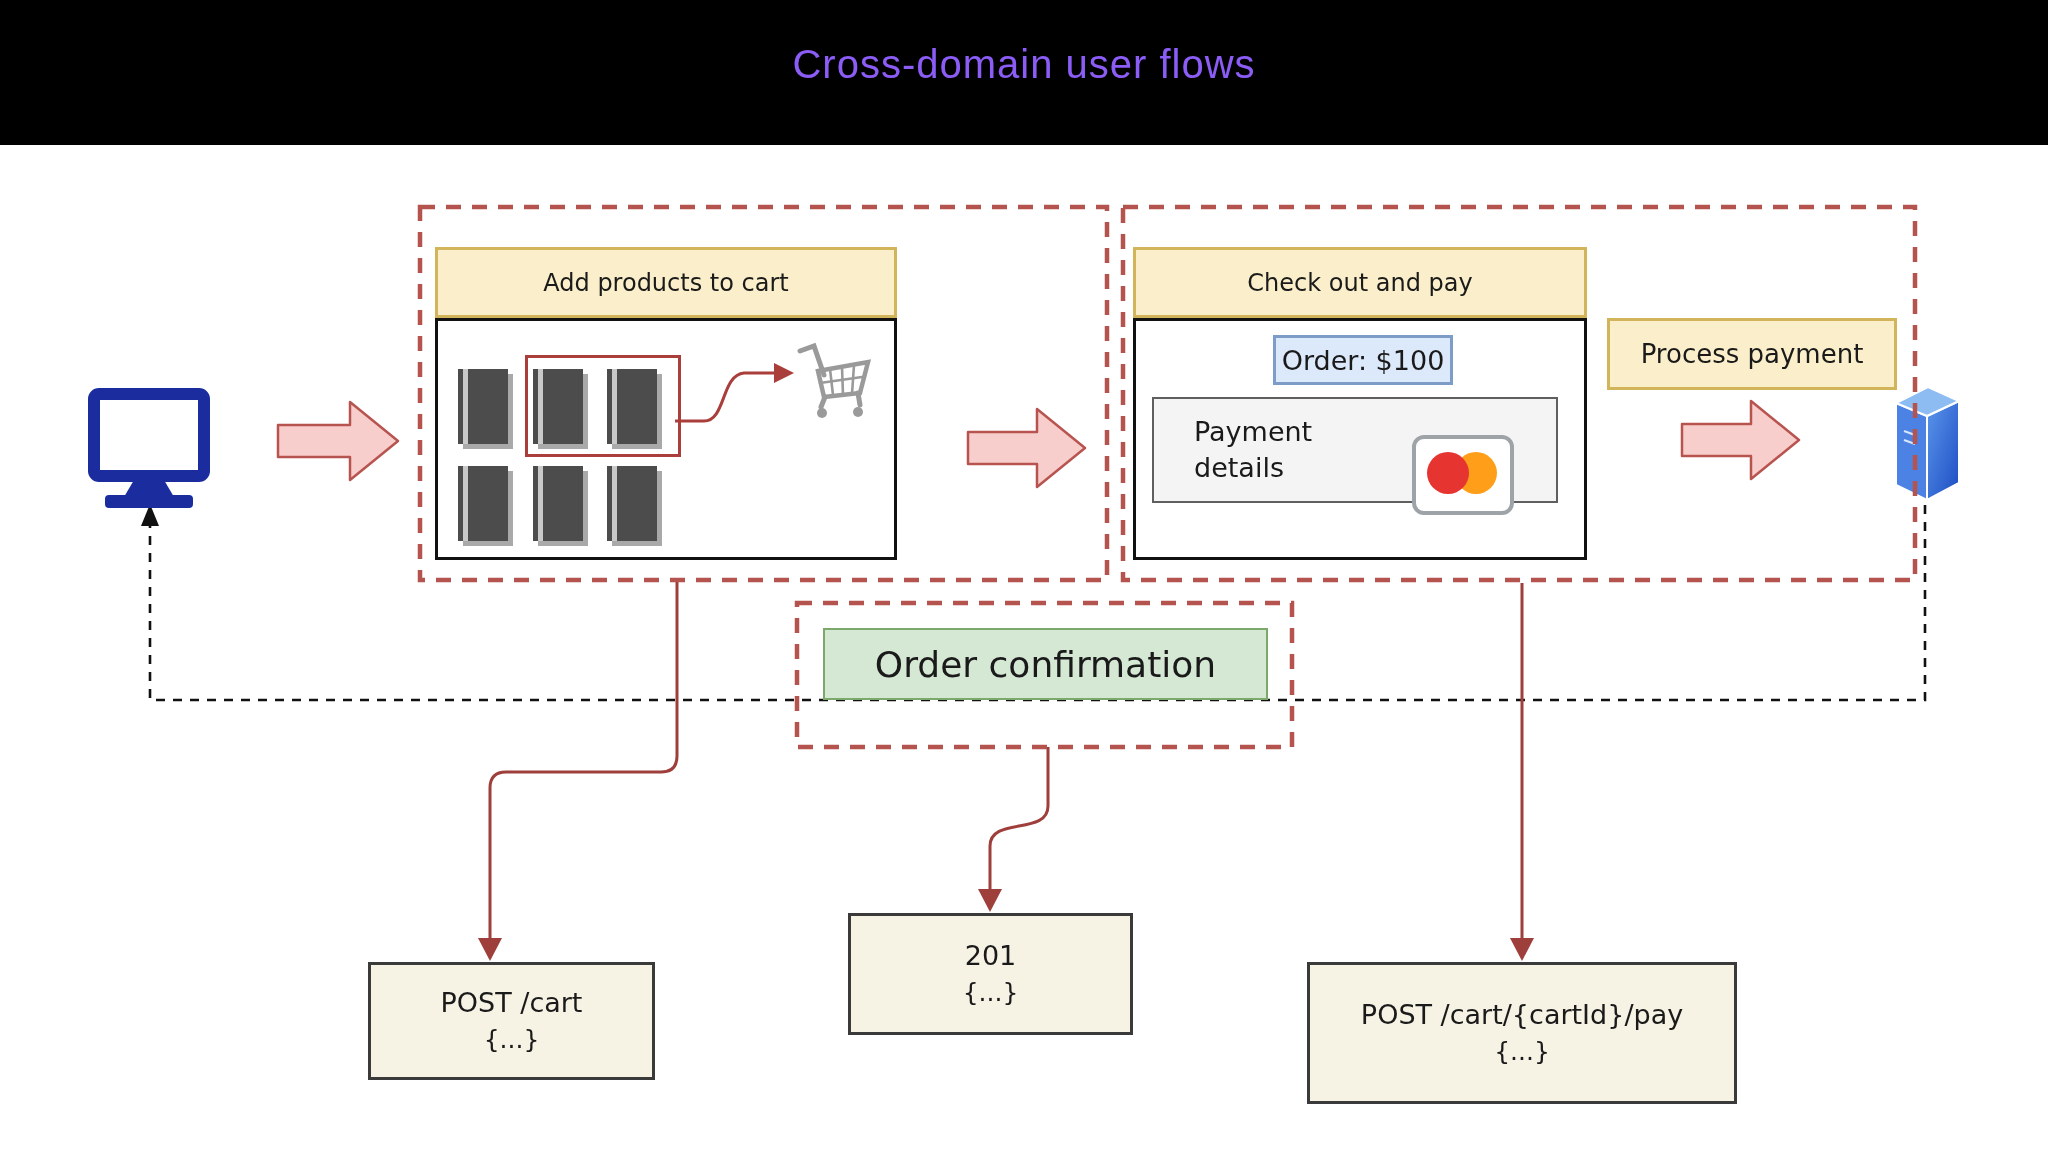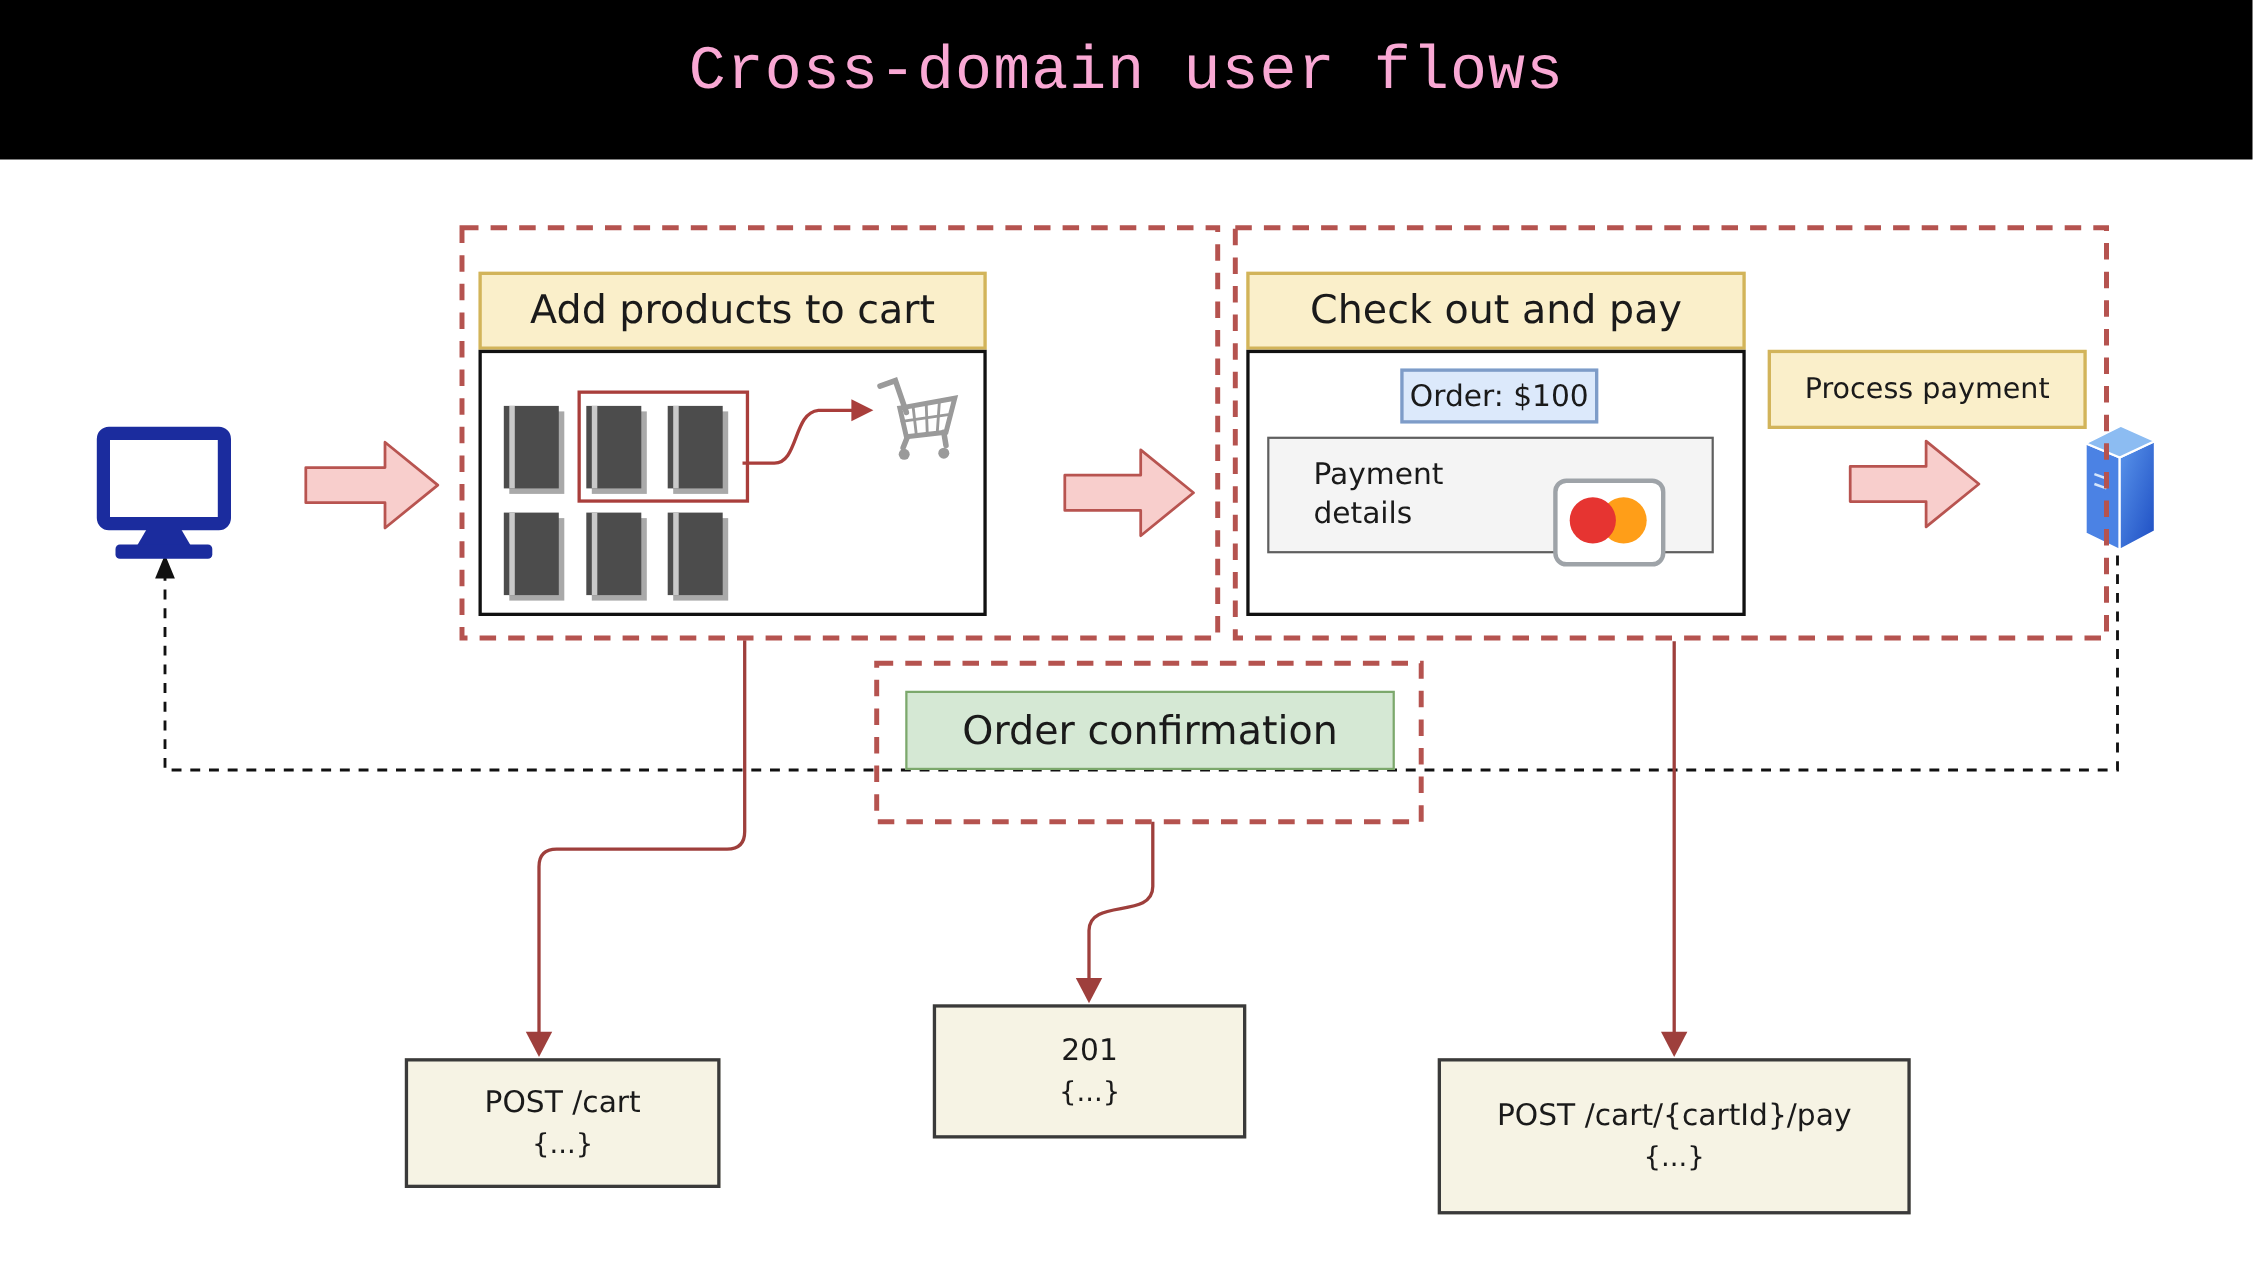--- a/index.html
+++ b/index.html
@@ -1,27 +1,27 @@
 <!DOCTYPE html>
 <html><head>
 <meta charset="utf-8">
 <style>
   html,body{margin:0;padding:0;background:#fff;}
   .stage{position:relative;width:2048px;height:1152px;background:#ffffff;overflow:hidden;
          font-family:"DejaVu Sans",sans-serif;}
   .titlebar{position:absolute;left:0;top:0;width:2048px;height:145px;background:#000;
             display:flex;align-items:center;justify-content:center;z-index:4;}
-  .title{color:#f9a8d4;font-family:Liberation Mono, monospace;font-weight:300;
-         font-size:56px;letter-spacing:1px;padding-bottom:16px;}
+  .title{color:#8b5cf6;font-family:Liberation Sans, sans-serif;font-weight:300;
+         font-size:40px;letter-spacing:1px;padding-bottom:16px;}
   svg.layer{position:absolute;left:0;top:0;}
   #layerA{z-index:1;}
   #layerB{z-index:3;pointer-events:none;}
   .box{position:absolute;box-sizing:border-box;display:flex;align-items:center;
        justify-content:center;z-index:2;color:#1a1a1a;}
-  .step-header{background:#FAEFCA;border:3px solid #D2B45A;font-size:36px;}
+  .step-header{background:#FAEFCA;border:3px solid #D2B45A;font-size:24px;}
   .white-panel{background:#ffffff;border:3px solid #111111;}
   .green-box{background:#D5E8D4;border:2px solid #7CA86C;font-size:36px;}
   .blue-box{background:#DCE9FB;border:3px solid #7E9CC8;font-size:27px;z-index:3;}
   .gray-panel{background:#F4F4F4;border:2px solid #5F5F5F;}
   .cream-box{background:#F6F3E4;border:3px solid #3A3A3A;flex-direction:column;
              font-size:27px;line-height:1.45;text-align:left;}
   .cream-box .body-line{font-size:25px;}
   .payment-label{position:absolute;left:40px;top:50%;transform:translateY(-50%);
                  width:170px;font-size:27px;line-height:1.35;}
   .card{position:absolute;left:258px;top:36px;width:94px;height:72px;background:#fff;

